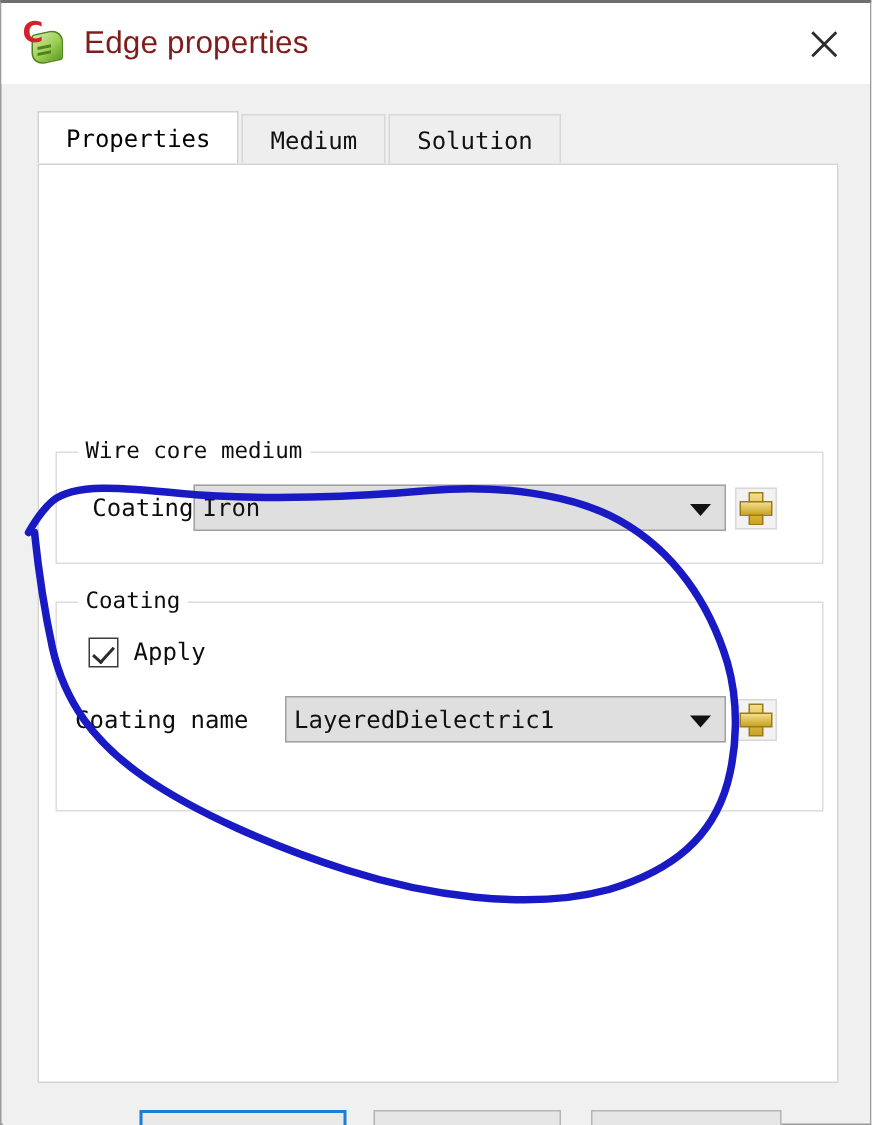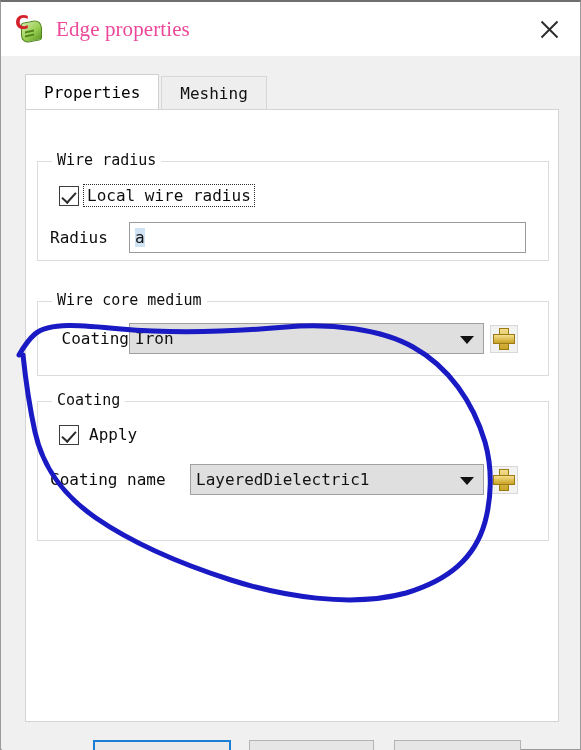--- a/index.html
+++ b/index.html
@@ -59,22 +59,22 @@
     color: #d4202a;
     font-family: "DejaVu Sans", sans-serif;
     font-weight: bold;
     font-size: 19px;
     line-height: 16px;
     letter-spacing: -1px;
   }
   #title-text {
     margin-left: 11px;
     font-size: 21px;
-    color: #ec4899;
-    font-family: Liberation Serif, serif;
+    color: #7f1d1d;
+    font-family: Liberation Sans, sans-serif;
     letter-spacing: 0.1px;
   }
   #close-button {
     position: absolute;
     right: 14px; top: 10px;
     width: 34px; height: 34px;
     display: flex; align-items: center; justify-content: center;
     cursor: pointer;
   }
   #close-button svg { display: block; }
@@ -299,41 +299,29 @@
     </div>
   </div>
 
   <div id="dialog-body">
 
     <div id="tabstrip">
       <div class="tab active">
         <span>Properties</span>
       </div>
       <div class="tab">
-        <span>Meshing</span>
+        <span>Medium</span>
+      </div>
+      <div class="tab">
+        <span>Solution</span>
       </div>
     </div>
 
     <div id="tabpanel">
 
-      <div class="group" id="group-wire-radius">
-        <div class="group-title">Wire radius</div>
-
-        <div class="checkbox-row" style="left:21px; top:22px;">
-          <div class="cbox checked"></div>
-          <div class="cb-label focus">Local wire radius</div>
-        </div>
-
-        <div class="field-row" style="left:12px; top:60px;">
-          <div class="field-label" style="width:79px;">Radius</div>
-          <div class="textinput" style="width:397px;">
-            <span class="sel">a</span>
-          </div>
-        </div>
-      </div>
 
       <div class="group" id="group-wire-core">
         <div class="group-title">Wire core medium</div>
 
         <div class="field-row" style="left:12px; top:21px;">
           <div class="field-label" style="width:79px;">Coating</div>
           <div class="combo" style="width:355px;">
             <span>Iron</span>
             <span class="arrow"></span>
           </div>

